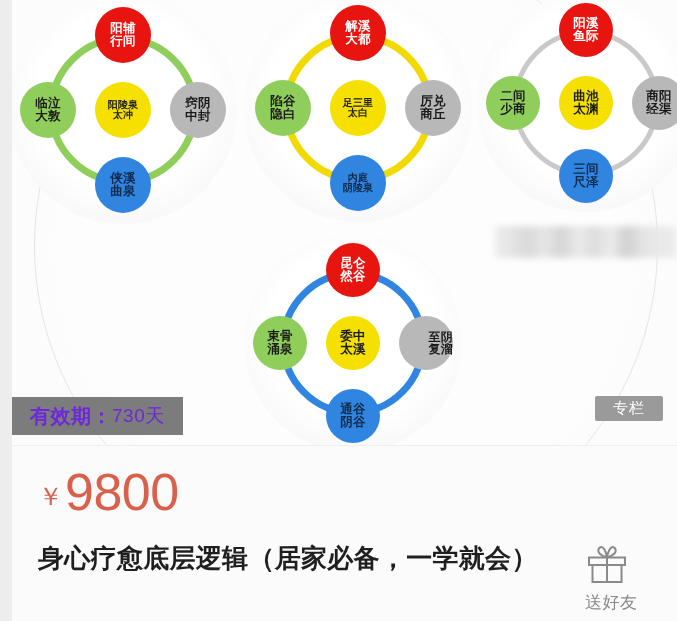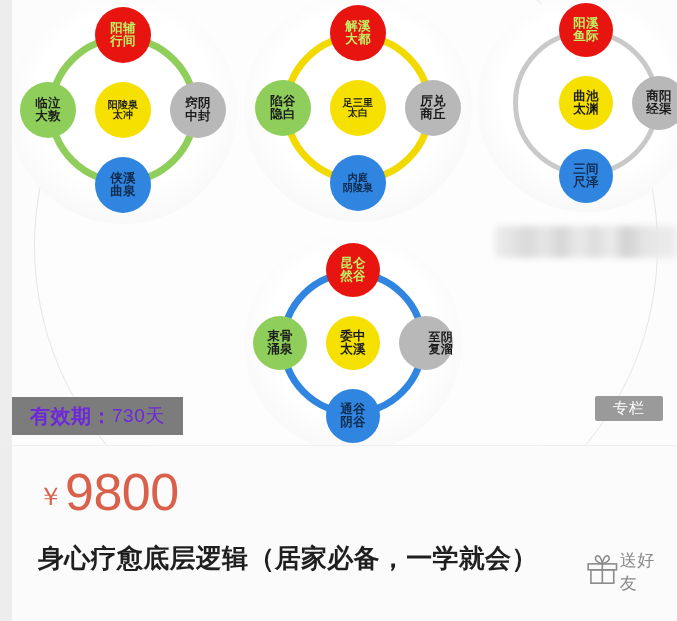--- a/index.html
+++ b/index.html
@@ -78,21 +78,21 @@
     justify-content: center;
     box-sizing: border-box;
     line-height: 1.02;
     color: #1b1b1b;
     font-weight: 700;
     letter-spacing: 0.2px;
     text-align: center;
     filter: blur(0.35px);
   }
   .node span { display: block; white-space: nowrap; }
-  .node.red    { background: #e8140f; color: #bef264; }
+  .node.red    { background: #e8140f; color: #ffffff; }
   .node.green  { background: #8fce5a; }
   .node.yellow { background: #f5e000; }
   .node.gray   { background: #b8b8b8; }
   .node.blue   { background: #2f85e0; color: #112a4a; }
 
   
   .watermark {
     position: absolute;
     left: 495px;
     top: 226px;
@@ -189,21 +189,21 @@
     line-height: 1.33;
     color: #1f1f1f;
     letter-spacing: 0.3px;
   }
   .gift {
     position: absolute;
     left: 585px;
     top: 97px;
     width: 76px;
     display: flex;
-    align-items: center;
+    flex-direction: column;
     color: #8a8a8a;
   }
   .gift-icon { width: 44px; height: 42px; display: block; }
   .gift-label {
     margin-top: 6px;
     font-size: 17px;
     color: #8a8a8a;
     letter-spacing: 0.5px;
   }
 </style>
@@ -265,20 +265,24 @@
               <span>太白</span>
             </div>
           </div>
           <div class="ring-group" style="left: 465px; top: -6px; width: 218px; height: 218px;">
             <div class="ring-halo"></div>
             <div class="ring-track" style="width: 146px; height: 146px; left: 36px; top: 36px; border: 5px solid rgb(201, 201, 201);"></div>
             <div class="node red" style="width: 54px; height: 54px; left: 82px; top: 9px; font-size: 12.5px;">
               <span>阳溪</span>
               <span>鱼际</span>
             </div>
+            <div class="node green" style="width: 54px; height: 54px; left: 9px; top: 82px; font-size: 12.5px;">
+              <span>二间</span>
+              <span>少商</span>
+            </div>
             <div class="node gray" style="width: 54px; height: 54px; left: 155px; top: 82px; font-size: 12.5px;">
               <span>商阳</span>
               <span>经渠</span>
             </div>
             <div class="node blue" style="width: 54px; height: 54px; left: 82px; top: 155px; font-size: 12.5px;">
               <span>三间</span>
               <span>尺泽</span>
             </div>
             <div class="node yellow" style="width: 54px; height: 54px; left: 82px; top: 82px; font-size: 12.5px;">
               <span>曲池</span>

